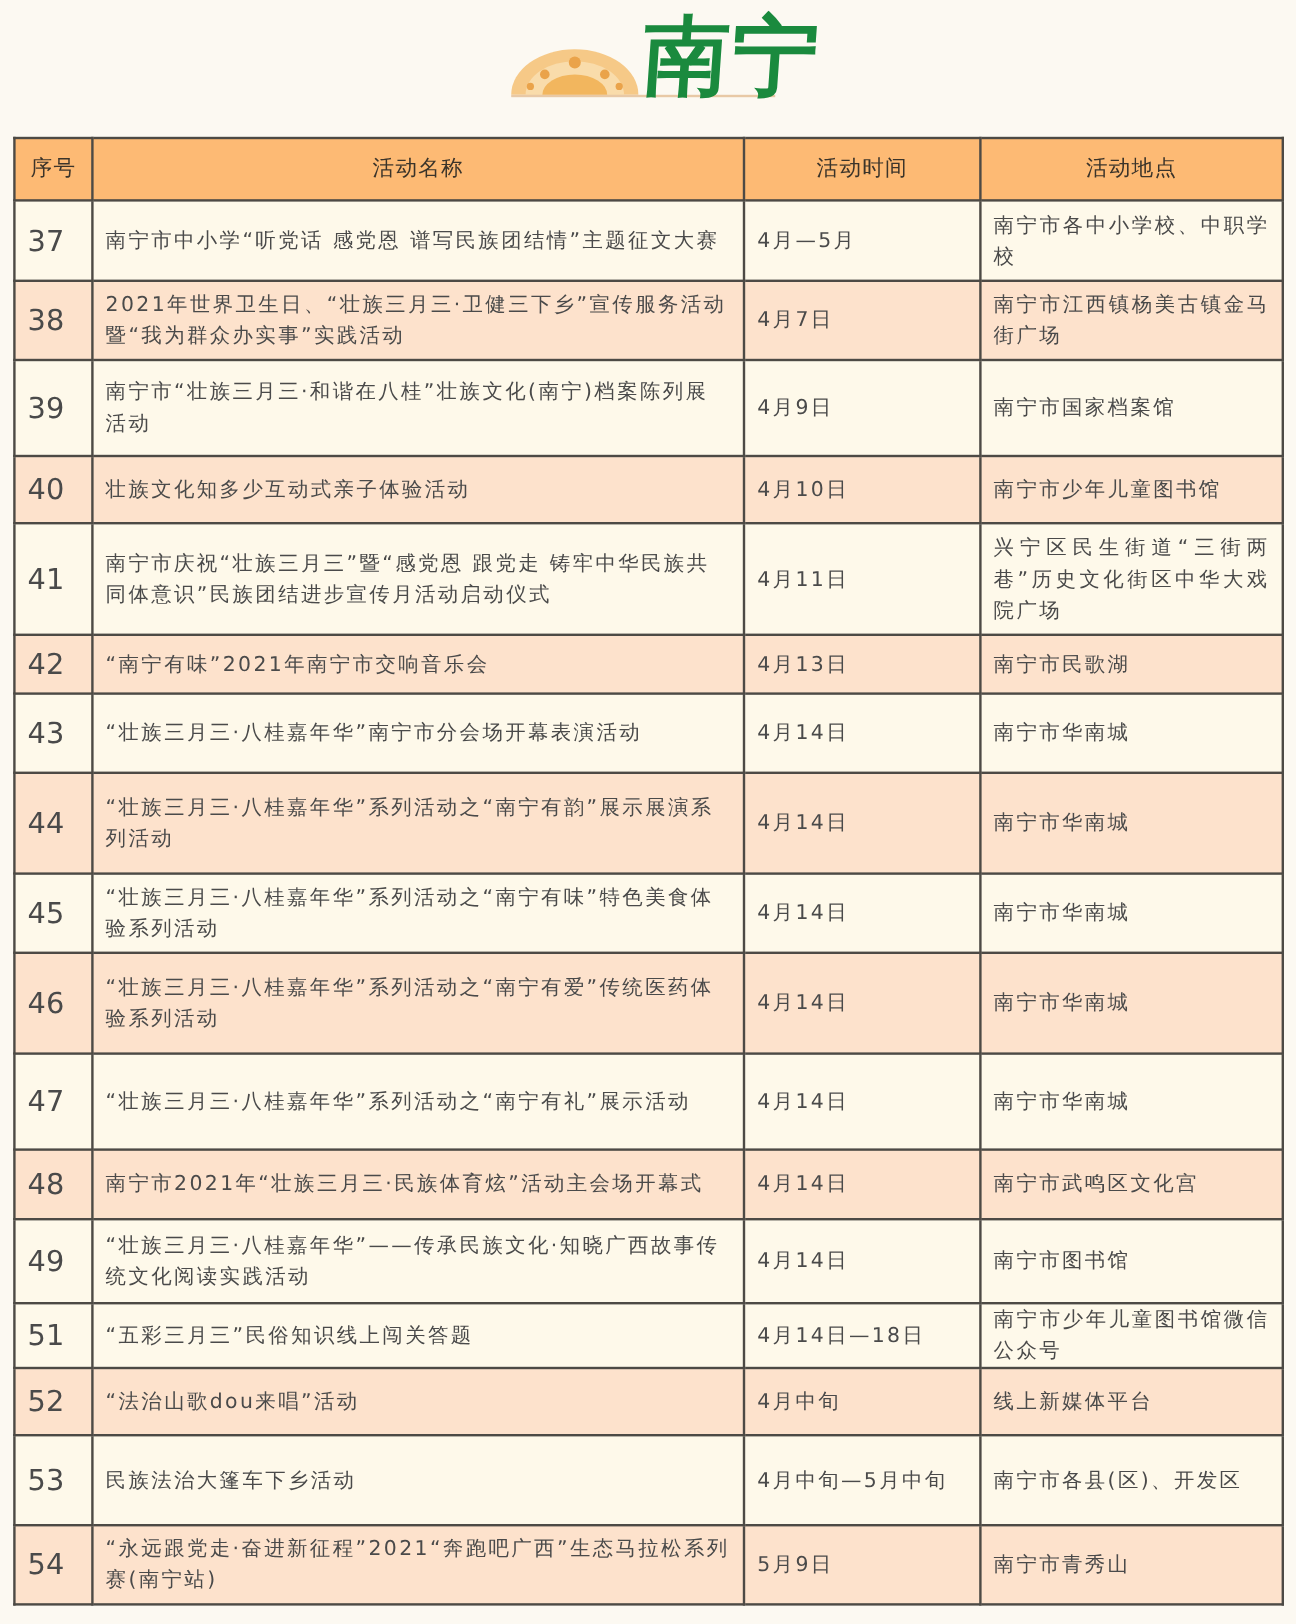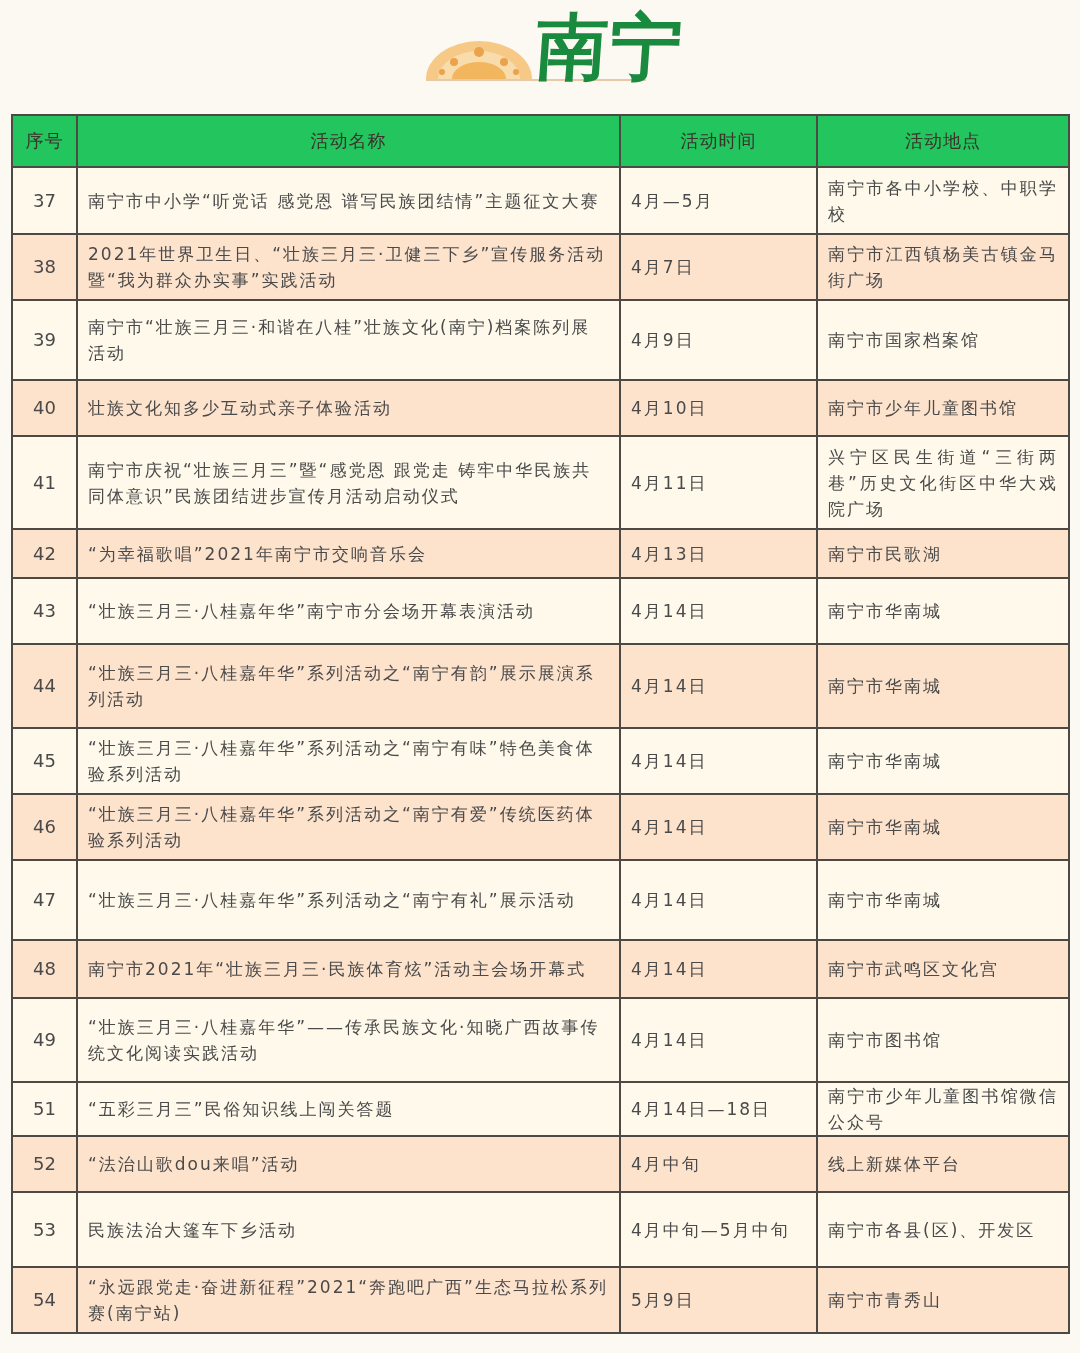--- a/index.html
+++ b/index.html
@@ -35,29 +35,29 @@
   }
   th, td {
     border:2px solid #4d4a45;
     font-size:17px;
     line-height:26px;
     padding:0 10px;
     letter-spacing:2px;
     vertical-align:middle;
   }
   th {
-    background:#22c55e;
+    background:#fdba74;
     color:#3b342a;
     font-weight:normal;
     font-size:18px;
     height:50px;
     text-align:center;
     letter-spacing:1px;
   }
-  td.num { text-align:center; letter-spacing:0; font-size:18px; }
+  td.num { text-align:left; letter-spacing:0; font-size:24px; }
   tr.light td { background:#fef9ea; }
   tr.dark td { background:#fde2cc; }
   td.loc { text-align:justify; }
 </style>
 </head>
 <body>
 
 <div class="banner">
   <svg class="fan" viewBox="0 0 110 42">
     <path d="M2 41 A53 38 0 0 1 108 41 Z" fill="#f6c987"></path>
@@ -114,21 +114,21 @@
       <td class="loc">南宁市少年儿童图书馆</td>
     </tr>
     <tr class="light" style="height:93px">
       <td class="num">41</td>
       <td>南宁市庆祝“壮族三月三”暨“感党恩 跟党走 铸牢中华民族共同体意识”民族团结进步宣传月活动启动仪式</td>
       <td>4月11日</td>
       <td class="loc">兴宁区民生街道“三街两巷”历史文化街区中华大戏院广场</td>
     </tr>
     <tr class="dark" style="height:49px">
       <td class="num">42</td>
-      <td>“为幸福歌唱”2021年南宁市交响音乐会</td>
+      <td>“南宁有味”2021年南宁市交响音乐会</td>
       <td>4月13日</td>
       <td class="loc">南宁市民歌湖</td>
     </tr>
     <tr class="light" style="height:66px">
       <td class="num">43</td>
       <td>“壮族三月三·八桂嘉年华”南宁市分会场开幕表演活动</td>
       <td>4月14日</td>
       <td class="loc">南宁市华南城</td>
     </tr>
     <tr class="dark" style="height:84px">
@@ -136,39 +136,39 @@
       <td>“壮族三月三·八桂嘉年华”系列活动之“南宁有韵”展示展演系列活动</td>
       <td>4月14日</td>
       <td class="loc">南宁市华南城</td>
     </tr>
     <tr class="light" style="height:66px">
       <td class="num">45</td>
       <td>“壮族三月三·八桂嘉年华”系列活动之“南宁有味”特色美食体验系列活动</td>
       <td>4月14日</td>
       <td class="loc">南宁市华南城</td>
     </tr>
-    <tr class="dark" style="height:66px">
+    <tr class="dark" style="height:84px">
       <td class="num">46</td>
       <td>“壮族三月三·八桂嘉年华”系列活动之“南宁有爱”传统医药体验系列活动</td>
       <td>4月14日</td>
       <td class="loc">南宁市华南城</td>
     </tr>
     <tr class="light" style="height:80px">
       <td class="num">47</td>
       <td>“壮族三月三·八桂嘉年华”系列活动之“南宁有礼”展示活动</td>
       <td>4月14日</td>
       <td class="loc">南宁市华南城</td>
     </tr>
     <tr class="dark" style="height:58px">
       <td class="num">48</td>
       <td>南宁市2021年“壮族三月三·民族体育炫”活动主会场开幕式</td>
       <td>4月14日</td>
       <td class="loc">南宁市武鸣区文化宫</td>
     </tr>
-    <tr class="light" style="height:84px">
+    <tr class="light" style="height:70px">
       <td class="num">49</td>
       <td>“壮族三月三·八桂嘉年华”——传承民族文化·知晓广西故事传统文化阅读实践活动</td>
       <td>4月14日</td>
       <td class="loc">南宁市图书馆</td>
     </tr>
     <tr class="light" style="height:49px">
       <td class="num">51</td>
       <td>“五彩三月三”民俗知识线上闯关答题</td>
       <td>4月14日—18日</td>
       <td class="loc">南宁市少年儿童图书馆微信公众号</td>

